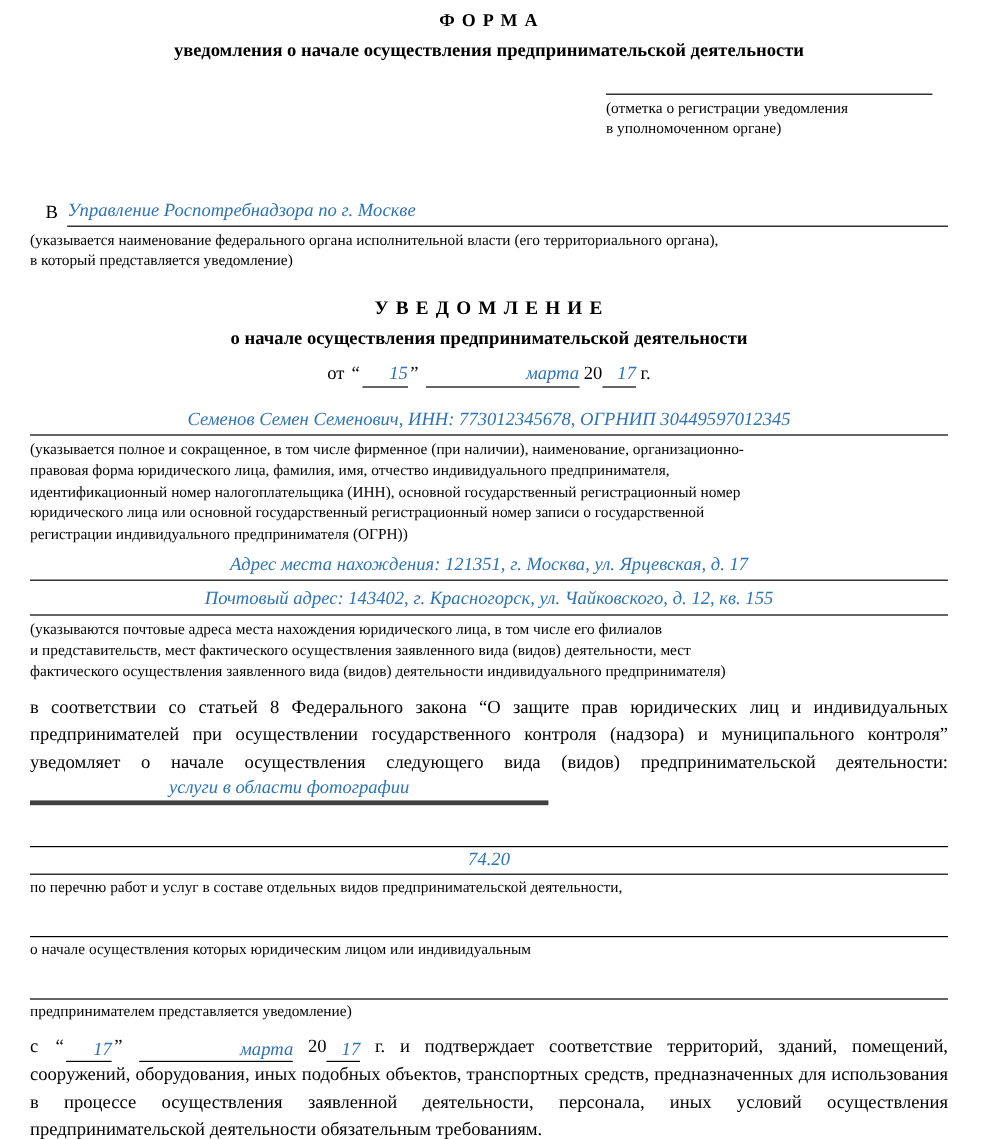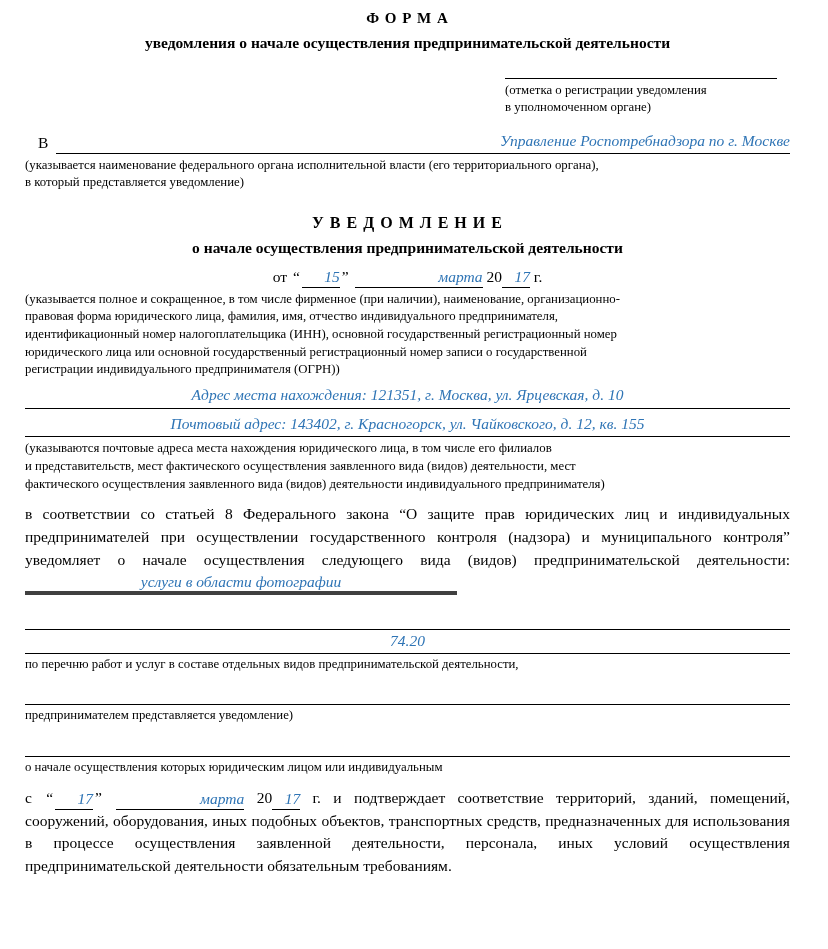--- a/index.html
+++ b/index.html
@@ -31,22 +31,23 @@
   .regmark .caption { margin-top: 3px; }
 
   .blue { color: #2E74B5; font-style: italic; }
 
   .addr-row { display: flex; align-items: flex-end; margin-top: 13px; }
   .addr-prefix { flex: 0 0 auto; padding-left: 13px; }
   .addr-field {
     flex: 1 1 auto;
     margin-left: 8px;
     border-bottom: 1.4px solid #000;
-    text-align: right;
+    text-align: left;
     padding-bottom: 1px;
+    margin-top: 35px;
   }
   .addr-caption { margin-top: 3px; }
 
   .doc-title { font-size: 16px; letter-spacing: 1px; margin-top: 20px; }
   .doc-subtitle { font-size: 15.5px; margin-top: 3px; }
 
   .date-line { text-align: center; margin-top: 7px; }
   .ufield {
     display: inline-block;
     border-bottom: 1px solid #000;
@@ -112,53 +113,54 @@
   <div class="bold-center doc-subtitle">о начале осуществления предпринимательской деятельности</div>
 
   <div class="date-line">
     <span>от</span>
     <span class="q">“</span><span class="ufield d-day blue">15</span><span class="q">”</span>
     <span class="ufield d-month blue">марта</span>
     <span>20</span><span class="ufield d-year blue">17</span>
     <span>г.</span>
   </div>
 
+  <div class="rule-field applicant-field blue">Семенов Семен Семенович, ИНН: 773012345678, ОГРНИП 30449597012345</div>
   <div class="caption field-caption">(указывается полное и сокращенное, в том числе фирменное (при наличии), наименование, организационно-
 правовая форма юридического лица, фамилия, имя, отчество индивидуального предпринимателя,
 идентификационный номер налогоплательщика (ИНН), основной государственный регистрационный номер
 юридического лица или основной государственный регистрационный номер записи о государственной
 регистрации индивидуального предпринимателя (ОГРН))</div>
 
-  <div class="rule-field addr1-field blue">Адрес места нахождения: 121351, г. Москва, ул. Ярцевская, д. 10</div>
+  <div class="rule-field addr1-field blue">Адрес места нахождения: 121351, г. Москва, ул. Ярцевская, д. 17</div>
   <div class="rule-field addr2-field blue">Почтовый адрес: 143402, г. Красногорск, ул. Чайковского, д. 12, кв. 155</div>
   <div class="caption field-caption">(указываются почтовые адреса места нахождения юридического лица, в том числе его филиалов
 и представительств, мест фактического осуществления заявленного вида (видов) деятельности, мест
 фактического осуществления заявленного вида (видов) деятельности индивидуального предпринимателя)</div>
 
   <div class="para">
     <span>в соответствии со статьей 8 Федерального закона “О защите прав юридических лиц и индивидуальных предпринимателей при осуществлении государственного контроля (надзора) и муниципального контроля” уведомляет о начале осуществления следующего вида (видов) предпринимательской деятельности: </span><span class="activity-value blue">услуги в области фотографии</span>
   </div>
 
   <div class="blank-row row1">
     <div class="blank-rule"></div>
   </div>
 
   <div class="blank-row">
     <div class="blank-rule blue">74.20</div>
     <div class="caption blank-caption">по перечню работ и услуг в составе отдельных видов предпринимательской деятельности,</div>
   </div>
 
   <div class="blank-row">
     <div class="blank-rule empty-tall"></div>
-    <div class="caption blank-caption">предпринимателем представляется уведомление)</div>
+    <div class="caption blank-caption">о начале осуществления которых юридическим лицом или индивидуальным</div>
   </div>
 
   <div class="blank-row">
     <div class="blank-rule empty-tall"></div>
-    <div class="caption blank-caption">о начале осуществления которых юридическим лицом или индивидуальным</div>
+    <div class="caption blank-caption">предпринимателем представляется уведомление)</div>
   </div>
 
   <div class="para">
     <span>с</span>
     <span class="q">“</span><span class="ufield d-day blue">17</span><span class="q">”</span>
     <span class="ufield d-month blue">марта</span>
     <span>20</span><span class="ufield d-year blue">17</span><span> г. и подтверждает соответствие территорий, зданий, помещений, сооружений, оборудования, иных подобных объектов, транспортных средств, предназначенных для использования в процессе осуществления заявленной деятельности, персонала, иных условий осуществления предпринимательской деятельности обязательным требованиям.</span>
   </div>
 
 </div>

